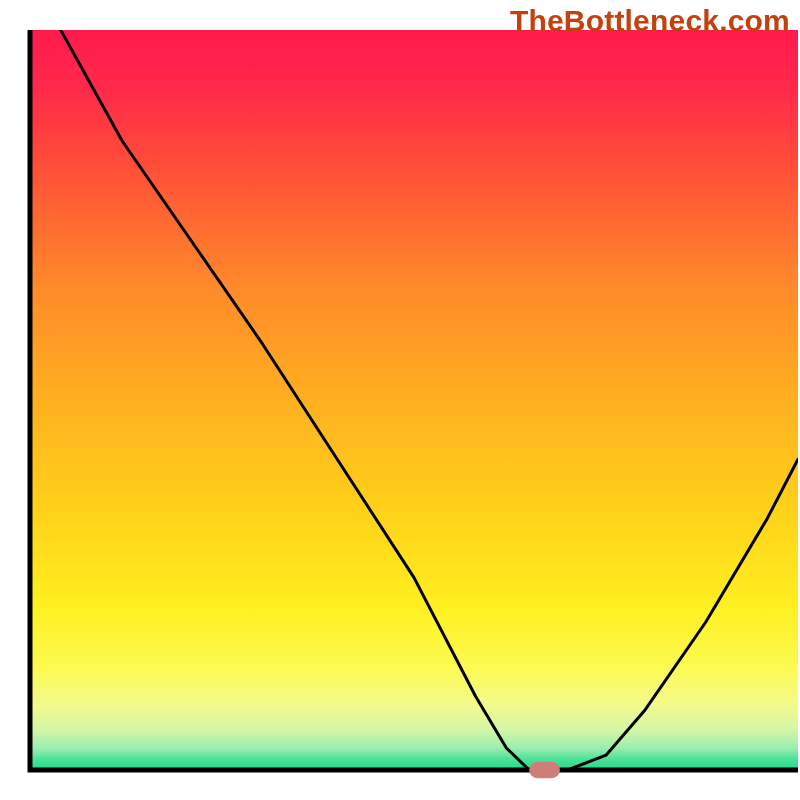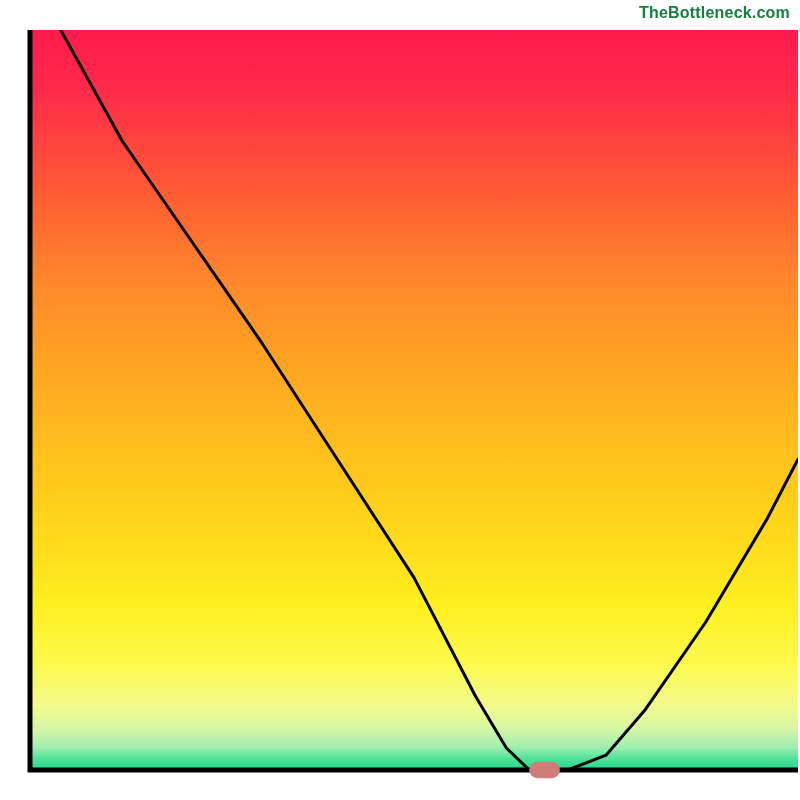--- a/index.html
+++ b/index.html
@@ -12,23 +12,23 @@
   }
   .stage {
     position: relative;
     width: 800px;
     height: 800px;
   }
   .watermark {
     position: absolute;
     top: 4px;
     right: 10px;
-    font-size: 16px;
+    font-size: 30px;
     font-weight: 600;
-    color: #15803d;
+    color: #c2410c;
     letter-spacing: 0.2px;
     z-index: 10;
   }
   svg {
     position: absolute;
     top: 0;
     left: 0;
   }
 </style>
 </head>

